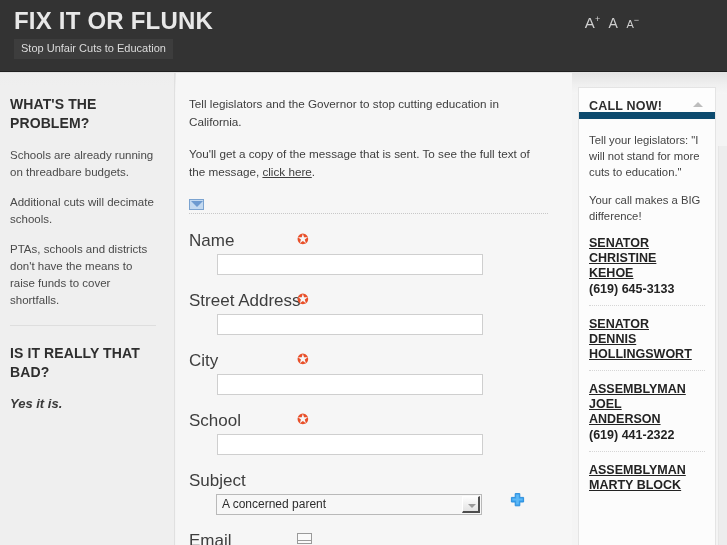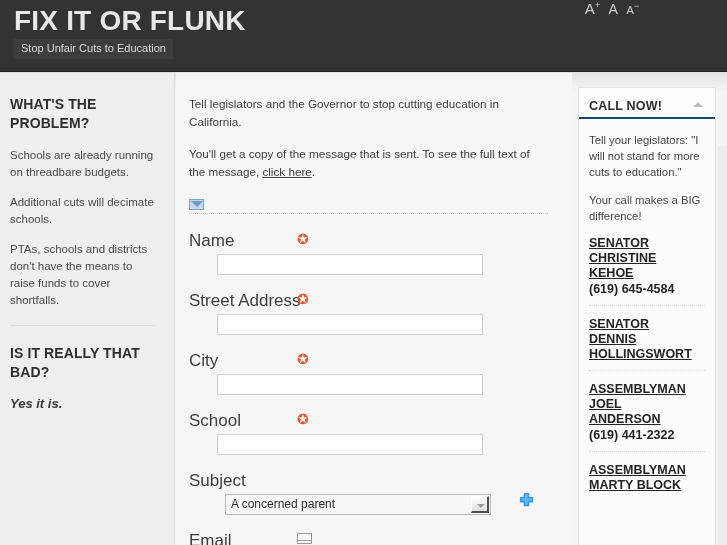--- a/index.html
+++ b/index.html
@@ -28,40 +28,40 @@
     background: #333333;
     border-bottom: 1px solid #1f1f1f;
   }
   .brand {
     position: absolute;
     left: 14px;
     top: 6px;
   }
   .brand-title {
     color: #e8e8e8;
-    font-size: 28px;
+    font-size: 24px;
     font-weight: bold;
     letter-spacing: 0.2px;
     margin: 0;
     padding: 0;
     line-height: 30px;
   }
   .brand-tagline {
     display: inline-block;
     margin-top: 3px;
     background: #3d3d3d;
     color: #dcdcdc;
     font-size: 11px;
     line-height: 15px;
     padding: 2px 7px 3px 7px;
   }
   .fontsize-controls {
     position: absolute;
     right: 88px;
-    top: 0;
+    top: 14px;
     color: #cfcfcf;
     white-space: nowrap;
   }
   .fs-btn {
     display: inline-block;
     color: #d0d0d0;
     text-decoration: none;
     margin-left: 4px;
     vertical-align: baseline;
     cursor: pointer;
@@ -250,21 +250,21 @@
     margin-left: 28px;
     background: #ffffff;
     border: 1px solid #cfcfcf;
     font-family: "Liberation Sans", sans-serif;
     font-size: 12px;
     color: #333;
     outline: none;
   }
   .select-row {
     position: relative;
-    margin-left: 28px;
+    margin-left: 19px;
     width: 266px;
     padding-left: 8px;
   }
   .fake-select {
     position: relative;
     width: 266px;
     height: 21px;
     background: #f7f7f7;
     border: 1px solid #b9b9b9;
     font-size: 12px;
@@ -310,21 +310,21 @@
     height: 458px;
     background: #fcfcfc;
     border: 1px solid #e4e4e4;
     border-bottom: 0;
     overflow: hidden;
   }
   .widget-head {
     position: relative;
     height: 31px;
     padding: 8px 10px 0 10px;
-    border-bottom: 2px solid #0c4a6e;
+    border-bottom: 7px solid #0c4a6e;
     background: #fdfdfd;
   }
   .widget-title {
     font-size: 12.5px;
     font-weight: bold;
     color: #2e2e2e;
     letter-spacing: 0.2px;
     line-height: 15px;
   }
   .widget-collapse {
@@ -486,21 +486,21 @@
         <span class="widget-collapse"></span>
       </div>
       <div class="widget-body">
         <p class="rs-p">Tell your legislators: "I will not stand for more cuts to education."</p>
         <p class="rs-p">Your call makes a BIG difference!</p>
 
         <div class="legislator">
           <a href="#" class="leg-name">SENATOR</a>
           <a href="#" class="leg-name">CHRISTINE</a>
           <a href="#" class="leg-name">KEHOE</a>
-          <div class="leg-phone">(619) 645-4584</div>
+          <div class="leg-phone">(619) 645-3133</div>
         </div>
 
         <div class="legislator">
           <a href="#" class="leg-name">SENATOR</a>
           <a href="#" class="leg-name">DENNIS</a>
           <a href="#" class="leg-name">HOLLINGSWORT</a>
         </div>
 
         <div class="legislator">
           <a href="#" class="leg-name">ASSEMBLYMAN</a>

